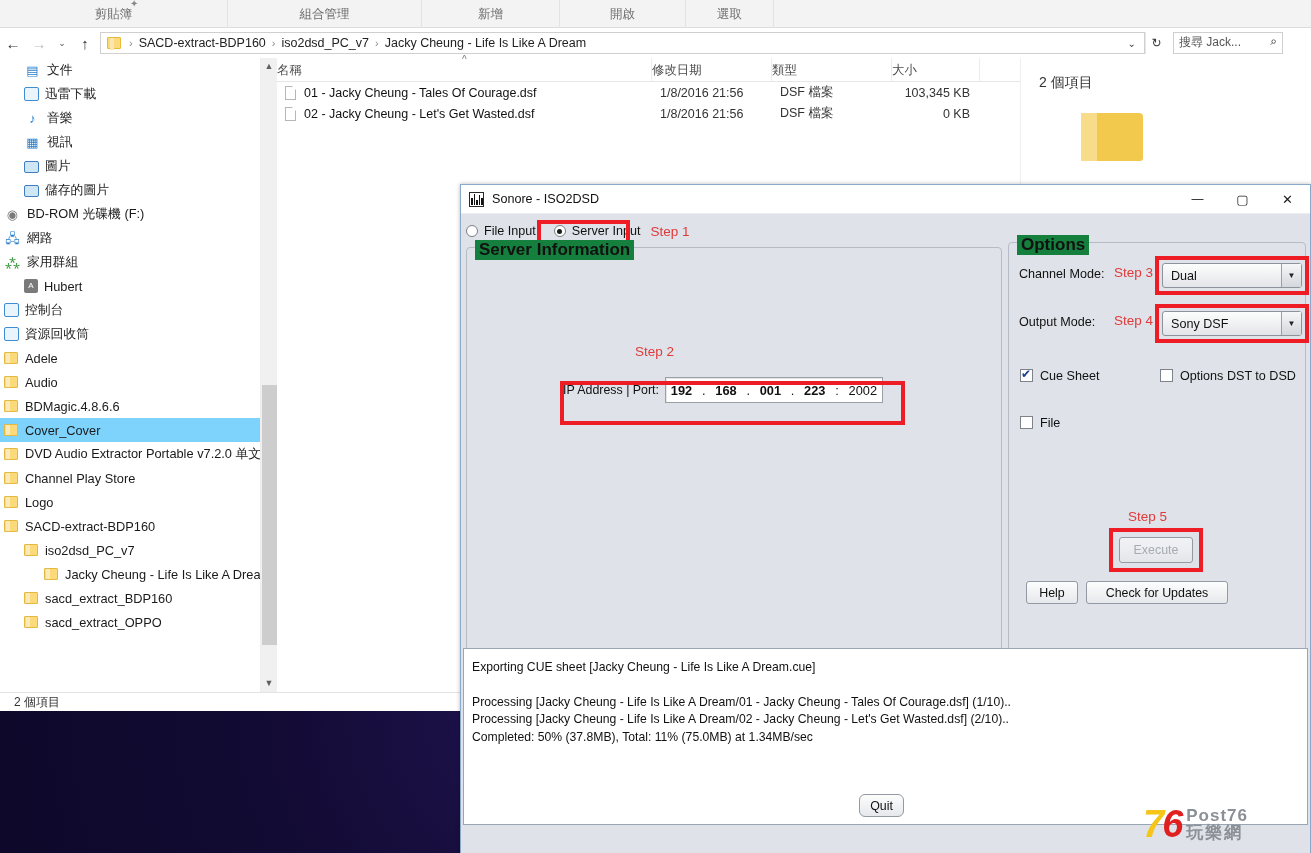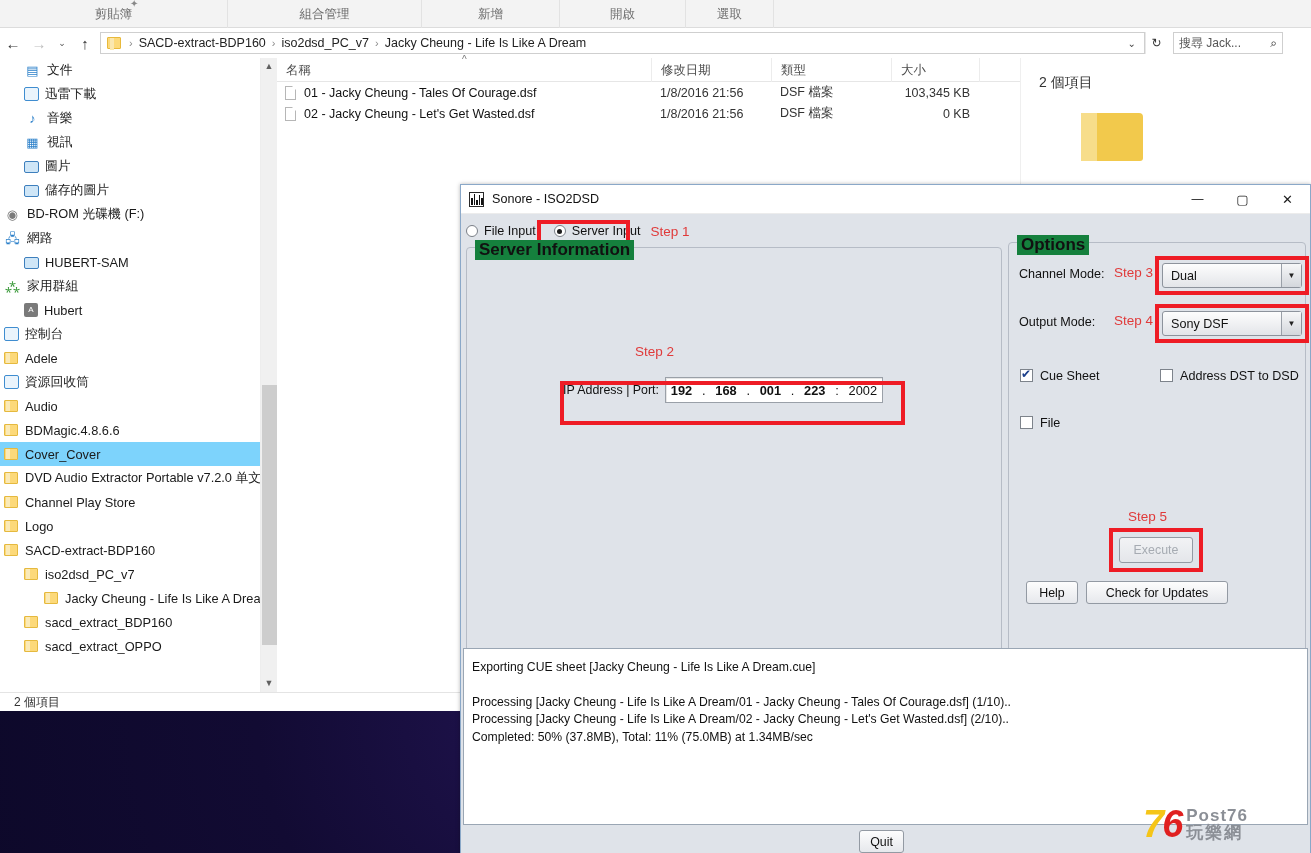--- a/index.html
+++ b/index.html
@@ -63,21 +63,21 @@
   .crumb-sep { color:#8a8a8a; padding:0 4px; font-size:11px; }
   .addr-caret { margin-left:auto; font-size:10px; color:#444; padding:0 6px; }
   .refresh-btn {
     width:22px; height:22px; display:flex; align-items:center;
     justify-content:center; font-size:12px; color:#333;
     border-left:1px solid #e8e8e8;
   }
   .search-box {
     flex:none; width:110px; height:22px; margin-left:6px;
     border:1px solid #cfcfcf; background:#fff; display:flex;
-    align-items:center; padding:8px 5px; font-size:12px; color:#555;
+    align-items:flex-start; padding:1px 5px; font-size:12px; color:#555;
   }
   .search-icon { margin-left:auto; font-size:12px; color:#333; }
 
   
   .split { position:absolute; left:0; top:58px; width:1311px; height:634px; display:flex; }
 
   
   .navpane {
     width:277px; height:634px; background:#fff; position:relative;
     overflow:hidden; font-size:12.8px; color:#1a1a1a;
@@ -124,21 +124,21 @@
     position:absolute; left:1px; width:15px; background:#cdcdcd;
   }
 
   
   .listpane { flex:1; height:634px; background:#fff; position:relative; }
   .colhead {
     height:24px; display:flex; align-items:center;
     font-size:12.4px; color:#4b4b4b; border-bottom:1px solid #e6e6e6;
     position:relative;
   }
-  .colhead .c { border-right:1px solid #ececec; height:24px; line-height:24px; padding-left:9px; }
+  .colhead .c { border-right:1px solid #ececec; height:24px; line-height:24px; padding-left:0; }
   .colhead .sortmark {
     position:absolute; left:185px; top:-4px; font-size:10px; color:#777;
   }
   .frow { height:21px; display:flex; align-items:center; font-size:12.5px; color:#111; }
   .frow .fn { display:flex; align-items:center; padding-left:8px; }
   .doc-ico {
     width:11px;height:14px;border:1px solid #b6b6b6;background:#fff;margin-right:8px;
     position:relative; flex:none;
   }
   .doc-ico:after{
@@ -286,21 +286,21 @@
 
   
   #logbox{
     position:absolute; left:2px; top:434px; width:845px; height:177px;
     background:#fff; border:1px solid #9aa6b4;
     padding:10px 8px; font-size:12.2px; color:#111; line-height:17.5px;
     overflow:hidden;
   }
   #logbox .blank{ height:17px; }
   #btn-quit{
-    position:absolute; left:398px; top:616px; width:45px; height:23px;
+    position:absolute; left:398px; top:580px; width:45px; height:23px;border-radius:6px;
   }
 
   
   #watermark{
     position:absolute; left:1143px; top:799px; width:160px; height:50px;
     display:flex; align-items:center;
   }
   .wm-76{ font-size:38px; font-weight:bold; font-style:italic; letter-spacing:-2px; line-height:1; }
   .wm-7{ color:#f5c518; }
   .wm-6{ color:#e02020; }
@@ -394,43 +394,39 @@
             <span>儲存的圖片</span>
           </div>
           <div class="nav-item" style="padding-left: 4px;">
             <span class="ico glyph" style="color: rgb(122, 122, 122);">◉</span>
             <span>BD-ROM 光碟機 (F:)</span>
           </div>
           <div class="nav-item" style="padding-left: 4px;">
             <span class="ico glyph" style="color: rgb(42, 127, 201);">🖧</span>
             <span>網路</span>
           </div>
-          <div class="nav-item" style="padding-left: 24px;">
-            <span class="ico monitor"></span>
-            <span>HUBERT-SAM</span>
-          </div>
           <div class="nav-item" style="padding-left: 4px;">
             <span class="ico glyph" style="color: rgb(63, 156, 63);">⁂</span>
             <span>家用群組</span>
           </div>
           <div class="nav-item" style="padding-left: 24px;">
             <span class="ico person">A</span>
             <span>Hubert</span>
           </div>
           <div class="nav-item" style="padding-left: 4px;">
             <span class="ico box"></span>
             <span>控制台</span>
           </div>
           <div class="nav-item" style="padding-left: 4px;">
-            <span class="ico folder"></span>
-            <span>Adele</span>
-          </div>
-          <div class="nav-item" style="padding-left: 4px;">
             <span class="ico box"></span>
             <span>資源回收筒</span>
+          </div>
+          <div class="nav-item" style="padding-left: 4px;">
+            <span class="ico folder"></span>
+            <span>Adele</span>
           </div>
           <div class="nav-item" style="padding-left: 4px;">
             <span class="ico folder"></span>
             <span>Audio</span>
           </div>
           <div class="nav-item" style="padding-left: 4px;">
             <span class="ico folder"></span>
             <span>BDMagic.4.8.6.6</span>
           </div>
           <div class="nav-item sel" style="padding-left: 4px;">
@@ -591,21 +587,21 @@
         <span>Sony DSF</span>
         <span class="arrowbtn">▼</span>
       </div>
 
       <div class="chk-row" style="left:11px;top:126px;">
         <span class="chkbox on"></span>
         <span>Cue Sheet</span>
       </div>
       <div class="chk-row" style="left:151px;top:126px;">
         <span class="chkbox"></span>
-        <span>Address DST to DSD</span>
+        <span>Options DST to DSD</span>
       </div>
       <div class="chk-row" style="left:11px;top:173px;">
         <span class="chkbox"></span>
         <span>File</span>
       </div>
 
       <span class="step-note" style="position:absolute;left:119px;top:266px;">Step 5</span>
       <div class="btn disabled" style="left:110px;top:294px;width:74px;height:26px;">
         <span>Execute</span>
       </div>

